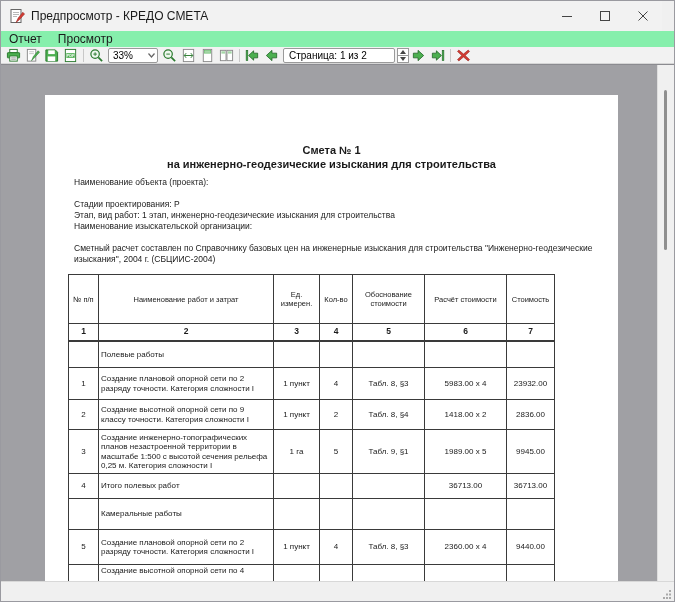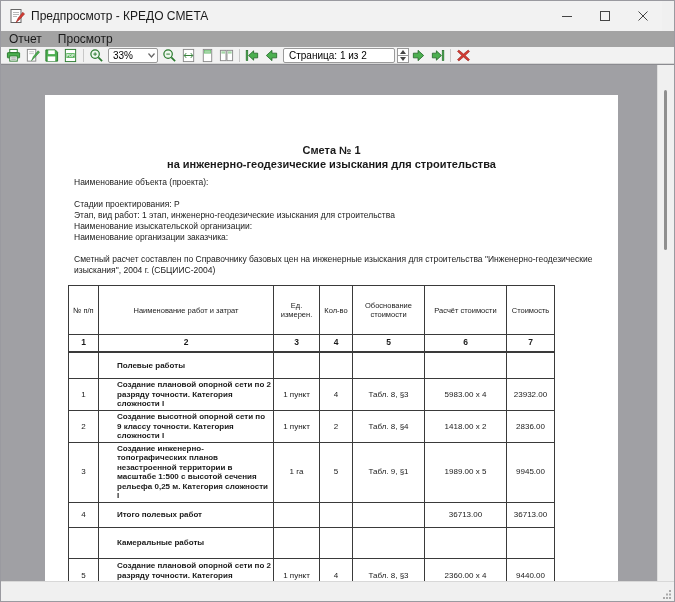--- a/index.html
+++ b/index.html
@@ -11,21 +11,21 @@
   
   .titlebar { position:absolute; top:0; left:0; right:12px; height:30px; background:#f2f2f2;
               display:flex; align-items:center; }
   .app-icon { width:16px; height:16px; margin:0 6px 0 8px; flex:0 0 auto; }
   .title-text { font-size:12px; color:#1a1a1a; white-space:nowrap; }
   .win-controls { margin-left:auto; display:flex; height:30px; }
   .win-btn { width:38px; height:30px; display:flex; align-items:center; justify-content:center; cursor:default; }
   .win-btn svg { display:block; }
 
   
-  .menubar { position:absolute; top:30px; left:0; right:0; height:16px; background:#a3a3a3;
+  .menubar { position:absolute; top:30px; left:0; right:0; height:16px; background:#86efac;
              display:flex; align-items:flex-start; font-size:12px; color:#1a1a1a; }
   .menu-item { padding:0 8px; height:16px; line-height:16px; }
 
   
   .toolbar { position:absolute; top:46px; left:0; right:0; height:17px; background:#f2f2f2;
              display:flex; align-items:center; padding-left:3px; border-bottom:1px solid #d6d6d6; }
   .tbtn { width:19px; height:17px; display:flex; align-items:center; justify-content:center; }
   .tbtn svg { width:15px; height:15px; display:block; }
   .tsep { width:1px; height:13px; background:#c8c8c8; margin:0 3px; }
   .zoom-combo { width:50px; height:15px; background:#fff; border:1px solid #9a9a9a; border-radius:2px;
@@ -54,21 +54,21 @@
 
   
   .doc-titles { padding-top:48px; text-align:center; font-weight:bold; font-size:11px; line-height:14px; }
   .doc-text { margin-left:29px; width:520px; font-size:8.5px; line-height:11px; }
   .obj-line { margin-top:6px; }
   .info-block { margin-top:11px; }
   .note { margin-top:11px; }
   .doc-table { margin:9px 0 0 23px; border-collapse:collapse; table-layout:fixed; width:486px;
                font-size:8px; line-height:9.5px; }
   .doc-table td { border:1px solid #3a3a3a; vertical-align:middle; text-align:center; padding:1px 2px; overflow:hidden; }
-  .doc-table td.name { text-align:left; padding-left:18px;font-weight:bold; }
+  .doc-table td.name { text-align:left; padding-left:2px; }
   .doc-table tr.hdr td { font-size:7.5px; line-height:9px; height:49px; }
   .doc-table tr.nums td { font-weight:bold; font-size:8.5px; height:17px; border-bottom-width:2px; }
   tr.h27 td{height:27px;} tr.h32 td{height:32px;} tr.h30 td{height:30px;} tr.h44 td{height:44px;}
   tr.h25 td{height:25px;} tr.h31 td{height:31px;} tr.h35 td{height:35px;} tr.h20 td{height:20px; vertical-align:top;}
 </style>
 </head>
 <body>
 
 <div class="window">
 
@@ -229,21 +229,20 @@
       <div class="doc-titles">
         <div>Смета № 1</div>
         <div>на инженерно-геодезические изыскания для строительства</div>
       </div>
       <div class="doc-text">
         <div class="obj-line">Наименование объекта (проекта):</div>
         <div class="info-block">
           <div>Стадии проектирования: Р</div>
           <div>Этап, вид работ: 1 этап, инженерно-геодезические изыскания для строительства</div>
           <div>Наименование изыскательской организации:</div>
-          <div>Наименование организации заказчика:</div>
         </div>
         <div class="note">Сметный расчет составлен по Справочнику базовых цен на инженерные изыскания для строительства "Инженерно-геодезические изыскания", 2004 г. (СБЦИИС-2004)</div>
       </div>
 
       <table class="doc-table">
         <colgroup>
           <col style="width:30px">
             <col style="width:175px">
             <col style="width:46px">
             <col style="width:33px">

